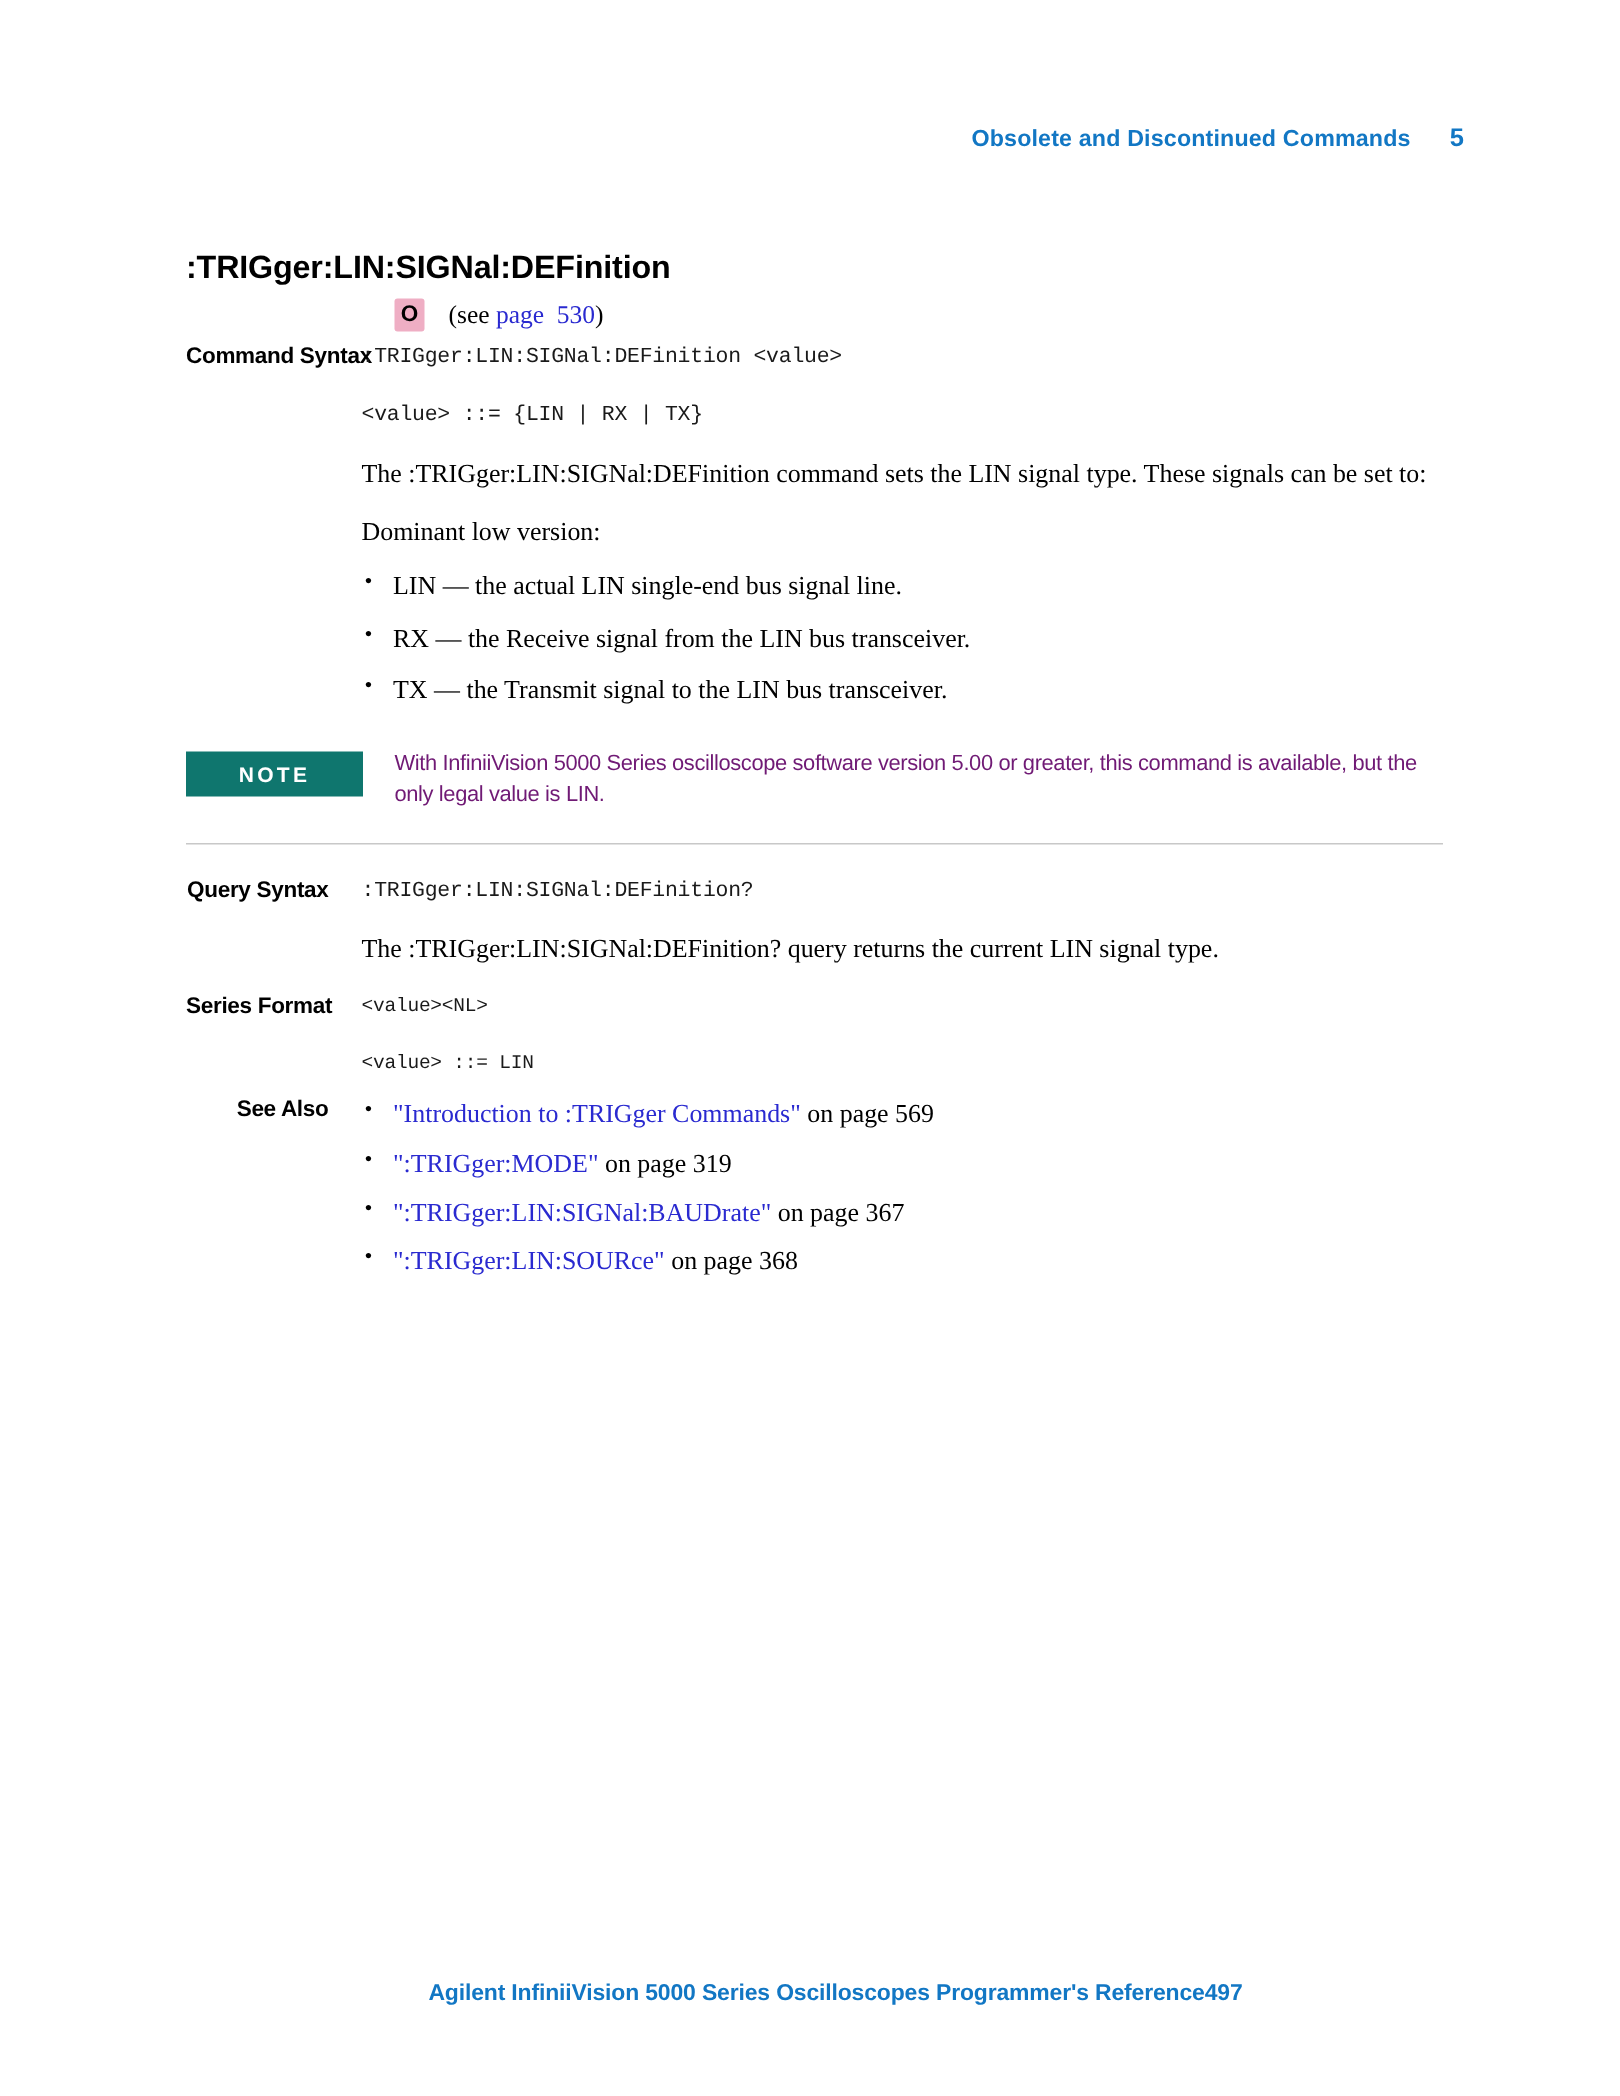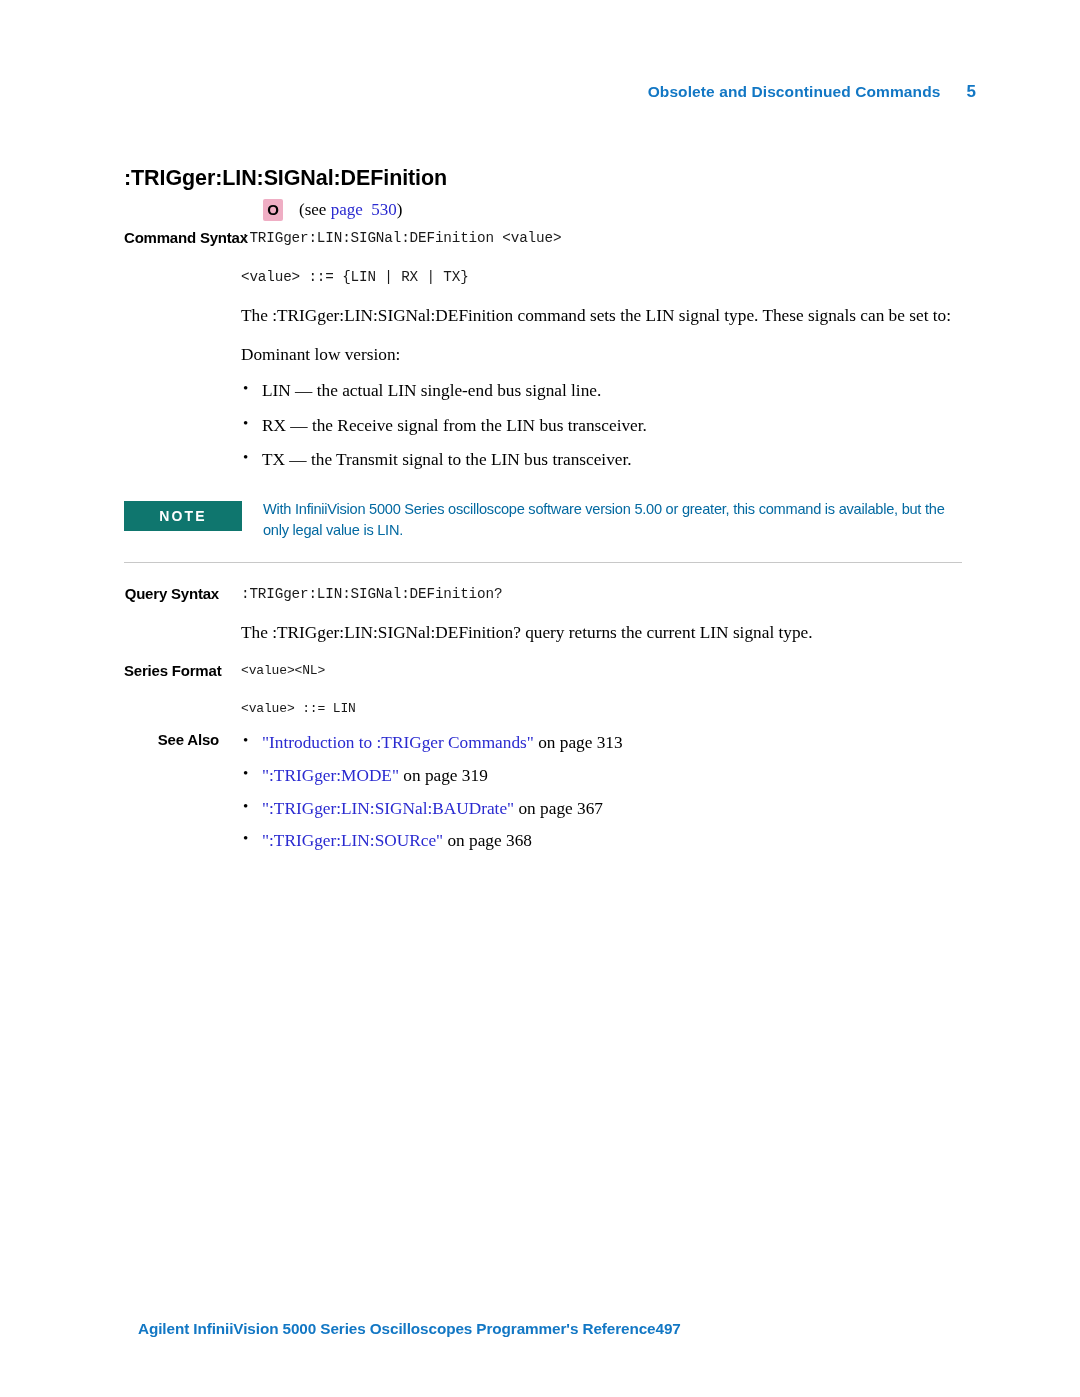--- a/index.html
+++ b/index.html
@@ -185,39 +185,39 @@
     align-items: center;
     justify-content: center;
     box-sizing: border-box;
     margin-top: 2px;
   }
   .note-text {
     flex: 1 1 auto;
     margin-left: 21px;
     font-family: "Liberation Sans", sans-serif;
     font-size: 14.6px;
-    color: #0369a1;
+    color: #701a75;
     line-height: 1.42;
     letter-spacing: -0.25px;
   }
   .rule {
     border: 0;
     border-top: 1px solid #c8c8c8;
     margin: 22px 0 0 0;
     width: 838px;
   }
 
   
   .page-footer {
     position: absolute;
     left: 138px;
     top: 1320px;
     width: 838px;
     display: flex;
-    justify-content: flex-start;
+    justify-content: center;
     align-items: baseline;
     font-family: "Liberation Sans", sans-serif;
     font-weight: bold;
     font-size: 15.3px;
     color: #1277c4;
     letter-spacing: -0.1px;
     white-space: nowrap;
   }
 </style>
 </head>
@@ -312,21 +312,21 @@
       <div class="mono small">&lt;value&gt; ::= LIN</div>
     </div>
   </div>
 
   <div class="gap-14"></div>
 
   <div class="row">
     <div class="row-label">See Also</div>
     <div class="row-body">
       <ul class="bullets seealso">
-        <li><span class="xref">"Introduction to :TRIGger Commands"</span><span> on page  313</span></li>
+        <li><span class="xref">"Introduction to :TRIGger Commands"</span><span> on page  569</span></li>
         <li><span class="xref">":TRIGger:MODE"</span><span> on page  319</span></li>
         <li><span class="xref">":TRIGger:LIN:SIGNal:BAUDrate"</span><span> on page  367</span></li>
         <li><span class="xref">":TRIGger:LIN:SOURce"</span><span> on page  368</span></li>
       </ul>
     </div>
   </div>
 
 </div>
 
 <div class="page-footer">

